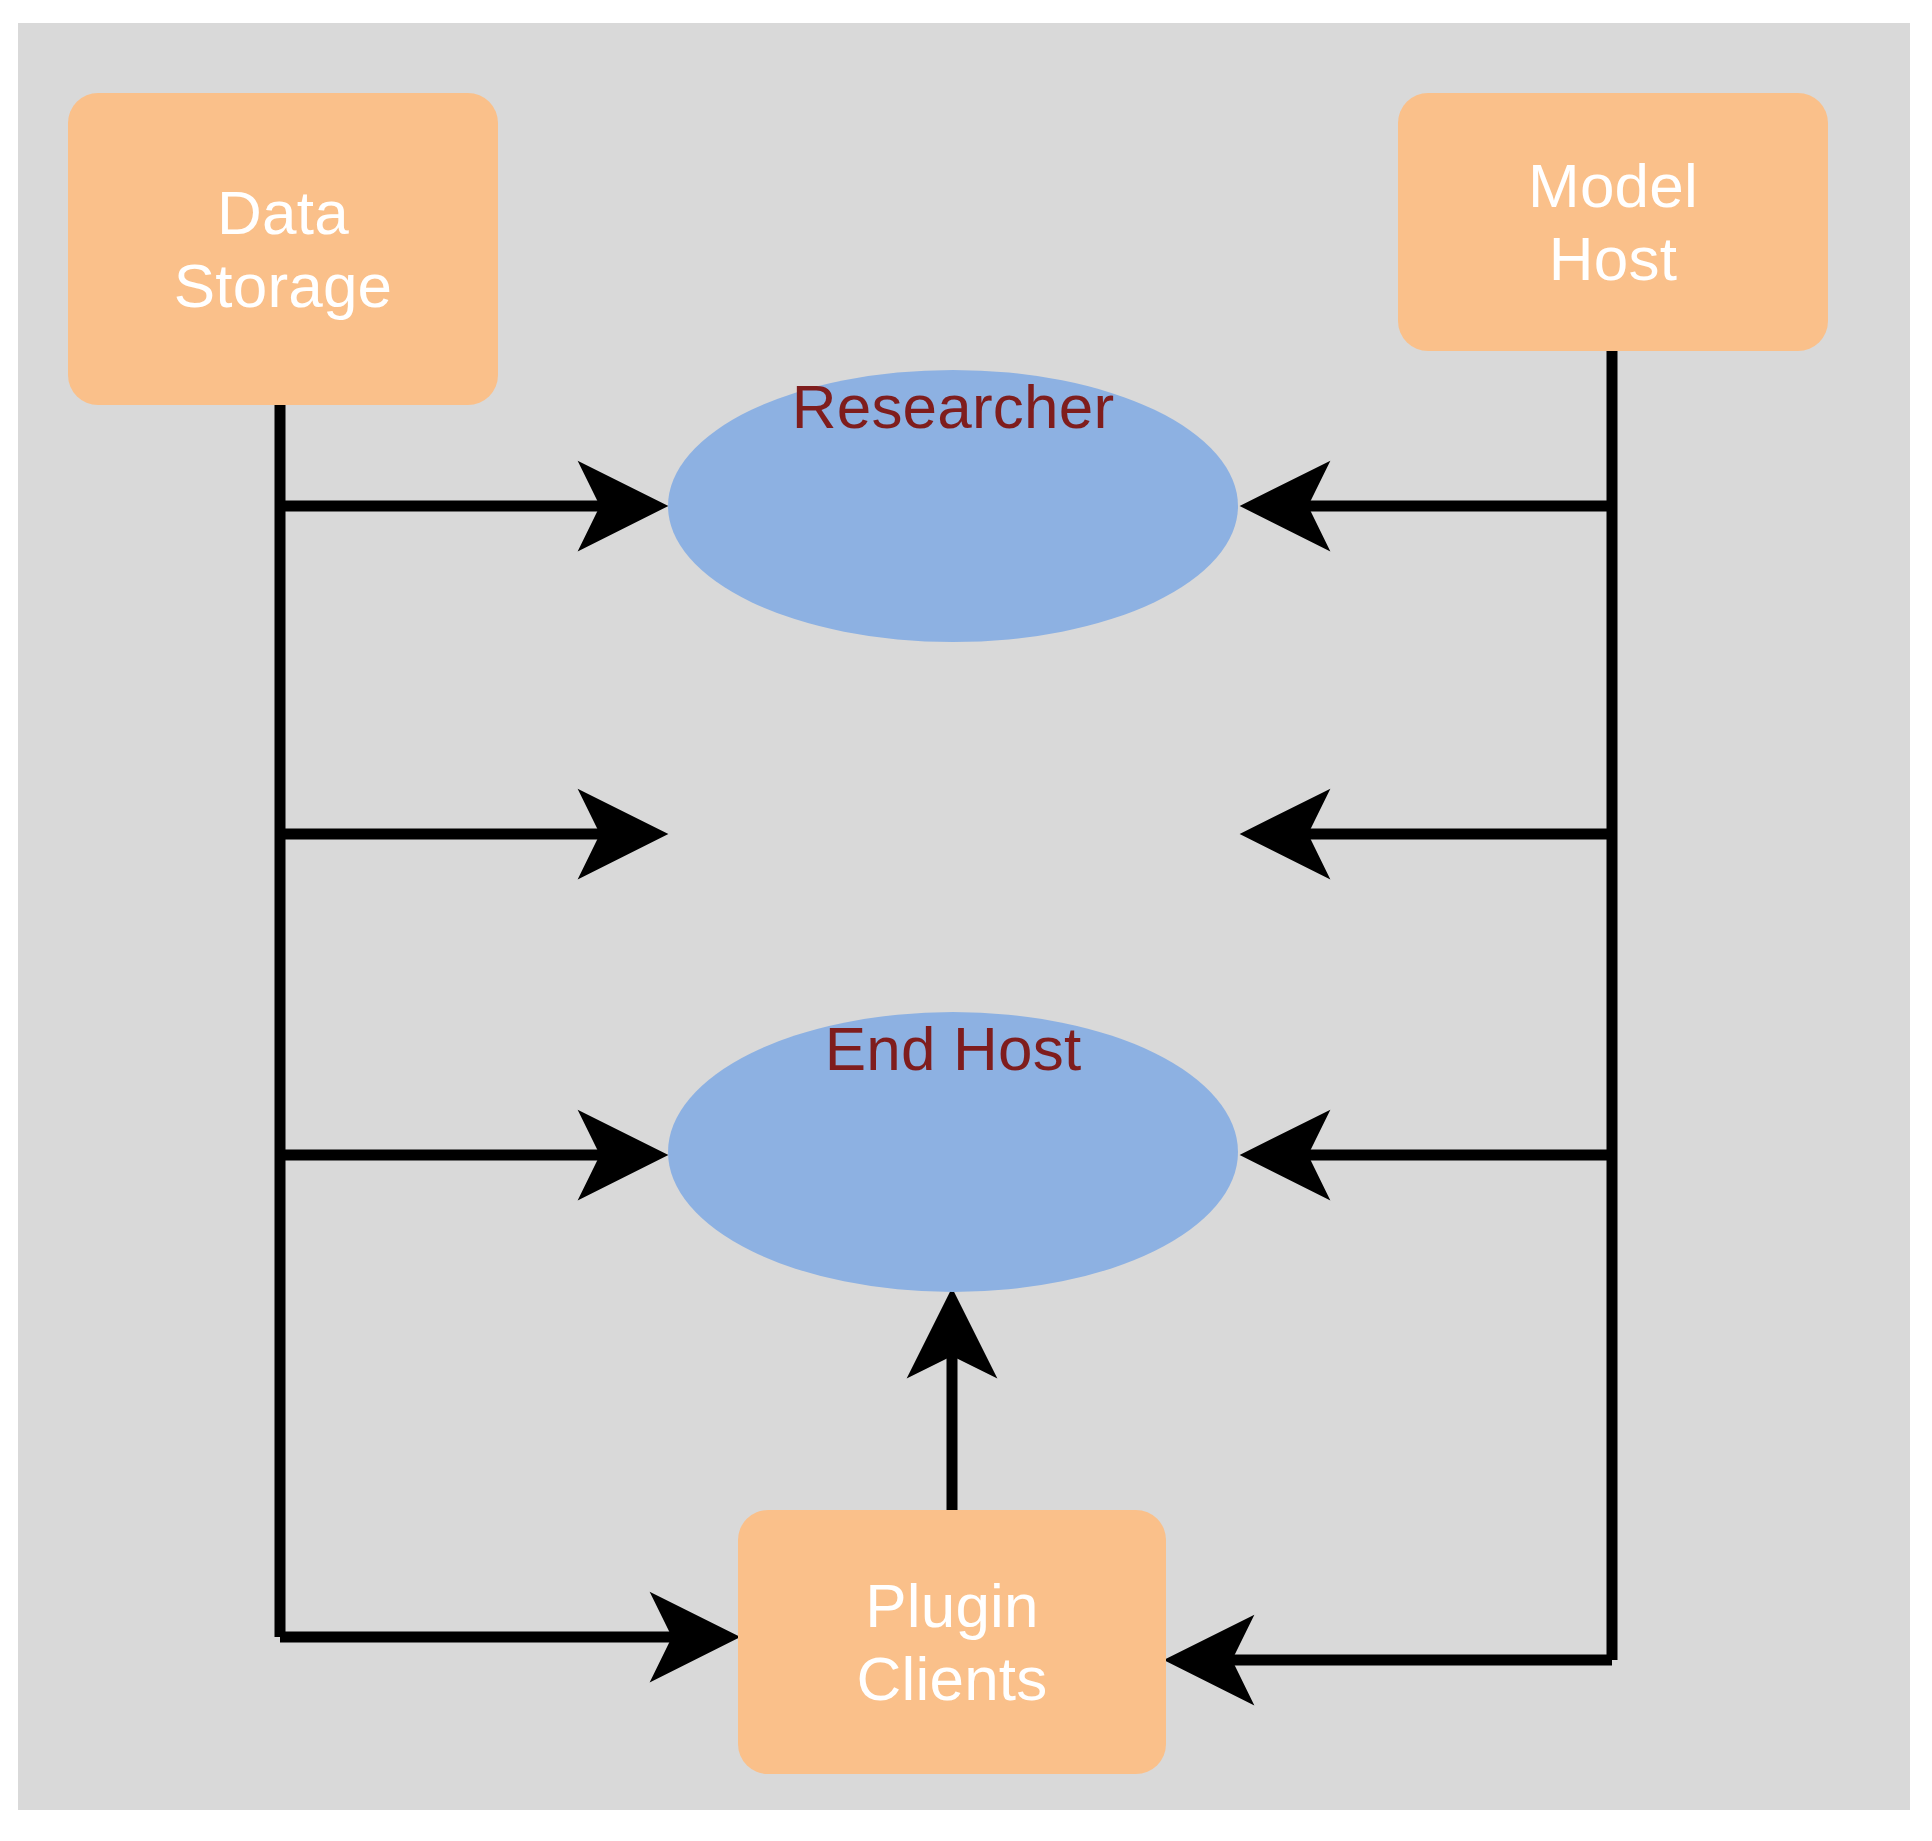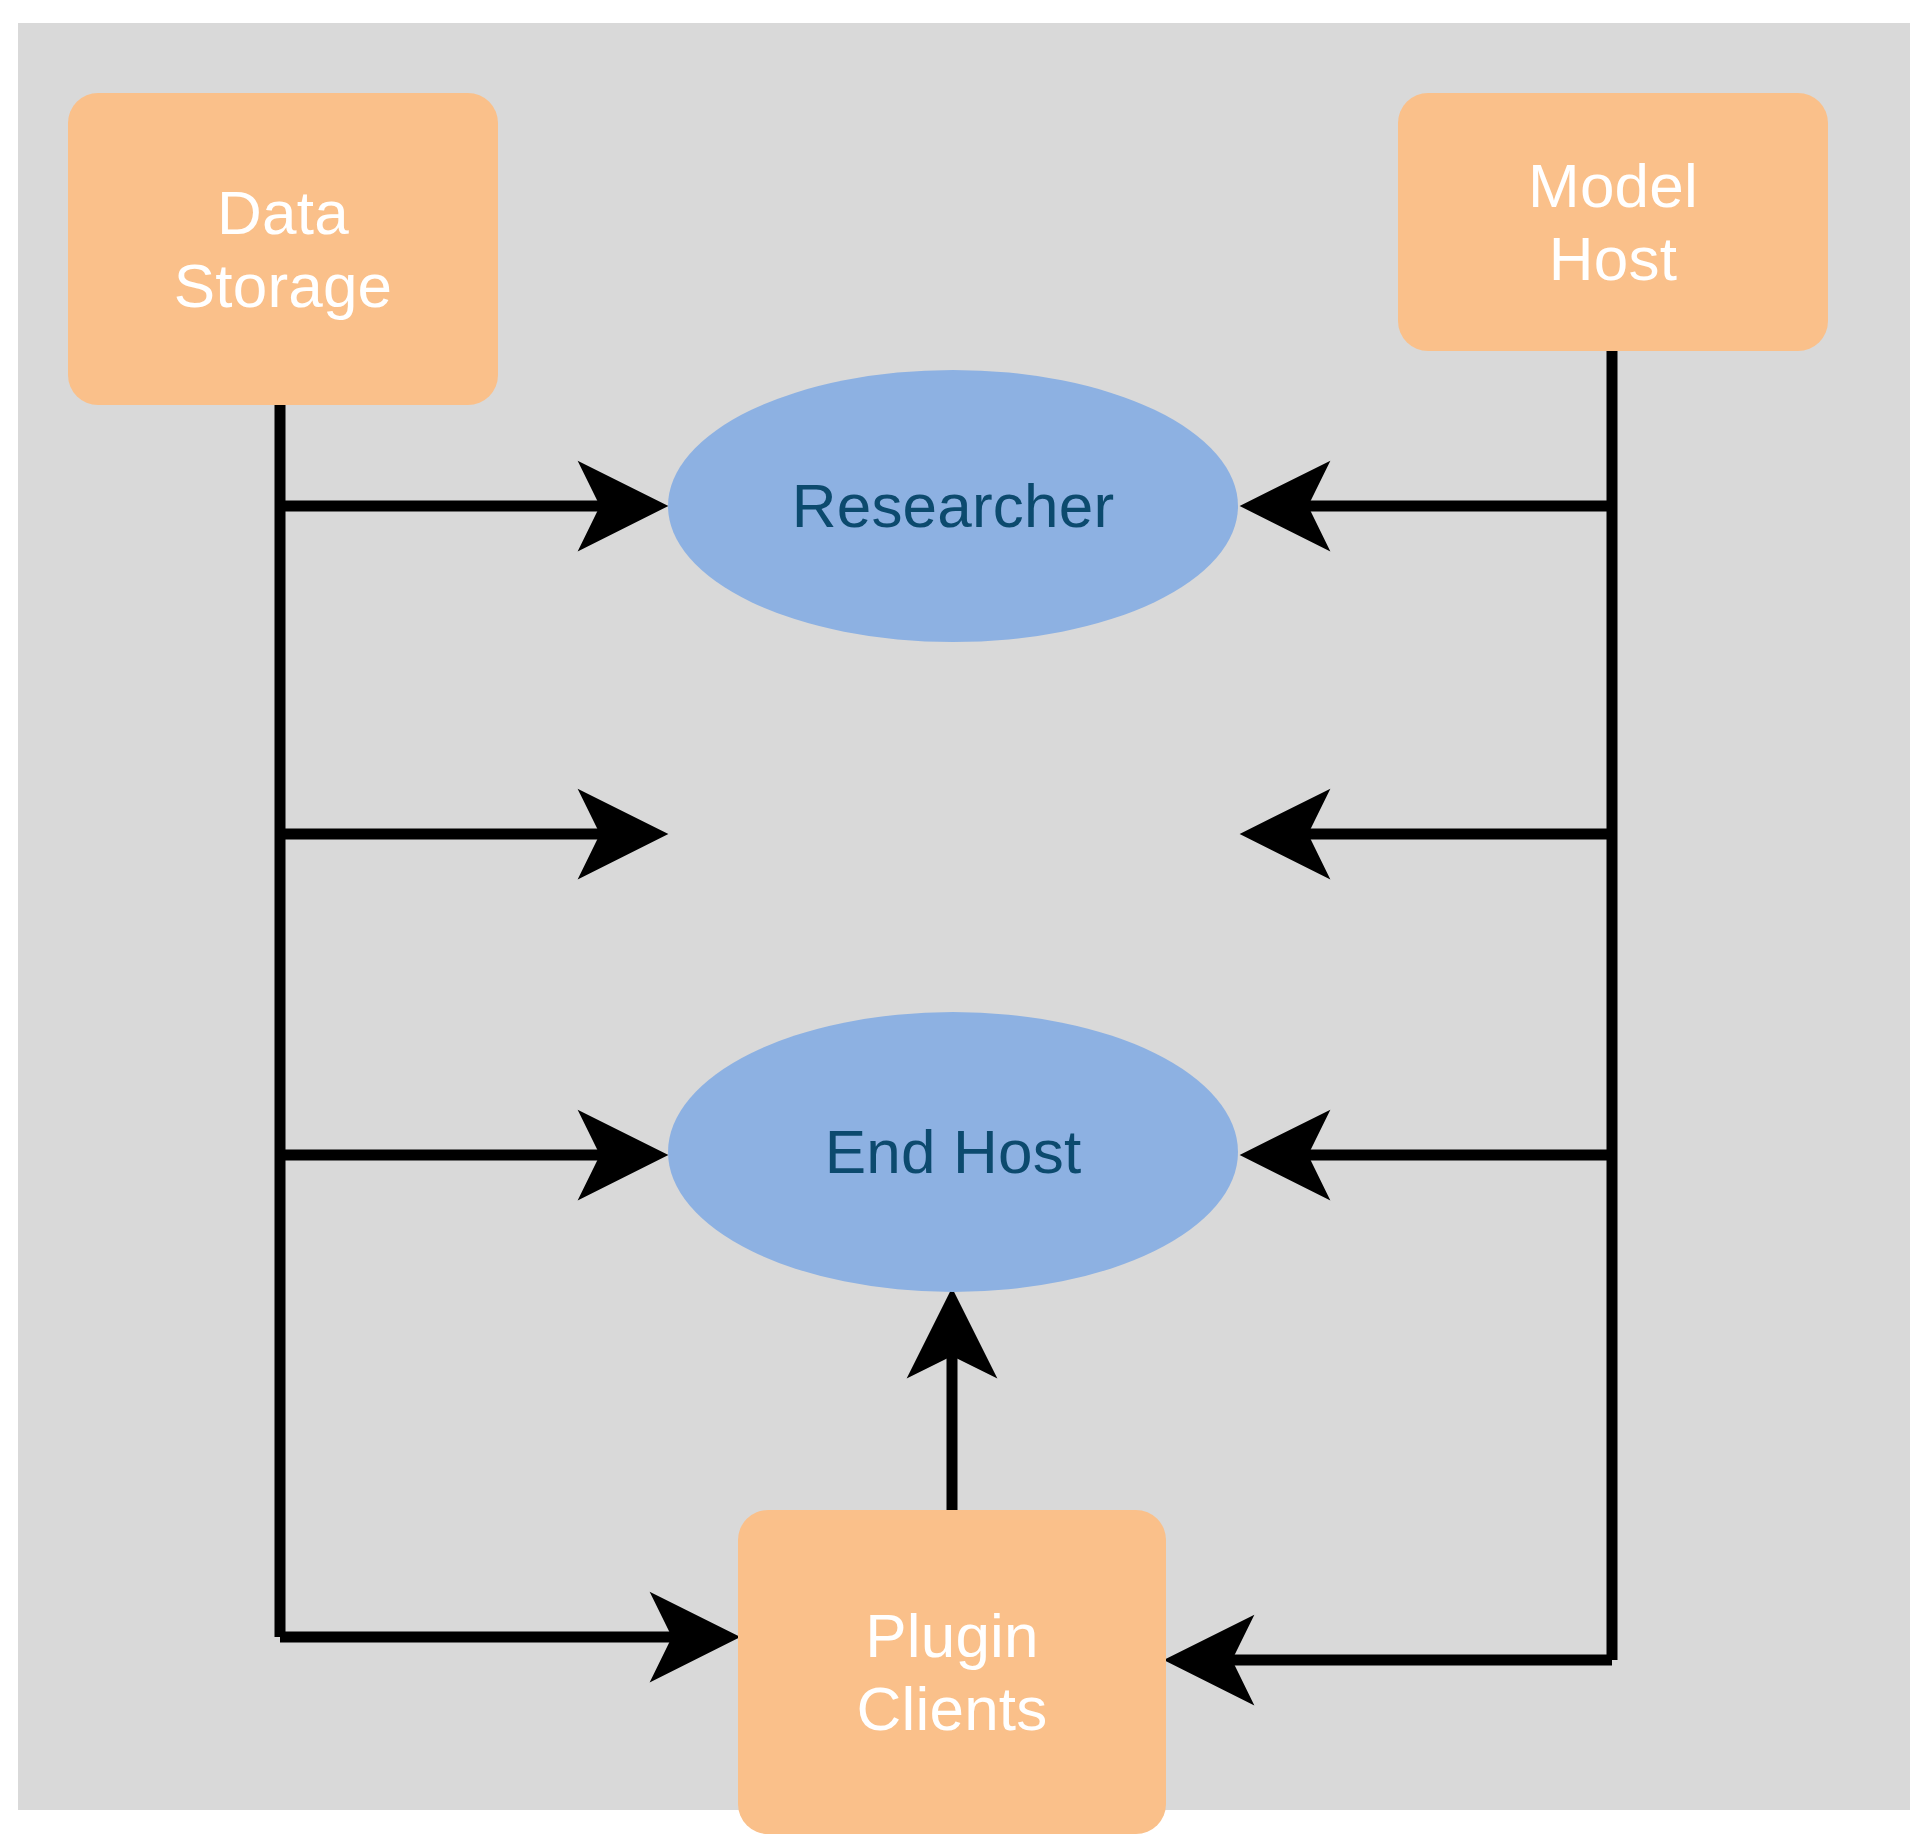--- a/index.html
+++ b/index.html
@@ -50,33 +50,32 @@
   .box-orange {
     background: #fac08a;
     font-size: 62px;
   }
   .node-ellipse {
     position: absolute;
     box-sizing: border-box;
     border-radius: 50%;
     background: #8db1e2;
     display: flex;
-    align-items: center;
     justify-content: center;
     text-align: center;
-    color: #0c4a6e;
+    color: #7f1d1d;
     font-size: 62px;
     line-height: 1.18;
     white-space: pre-line;
     letter-spacing: 0.2px;
   }
   
   #node-data-storage   { left: 68px;   top: 93px;   width: 430px; height: 312px; }
   #node-model-host     { left: 1398px; top: 93px;   width: 430px; height: 258px; }
-  #node-plugin-clients { left: 738px;  top: 1510px; width: 428px; height: 324px; }
+  #node-plugin-clients { left: 738px;  top: 1510px; width: 428px; height: 264px; }
   #node-researcher     { left: 668px;  top: 370px;  width: 570px; height: 272px; }
   #node-service-provider { left: 668px; top: 692px; width: 570px; height: 284px; }
   #node-end-user       { left: 668px;  top: 1012px; width: 570px; height: 280px; }
 </style>
 </head>
 <body>
 
 <div id="canvas">
 
   <div id="panel"></div>

